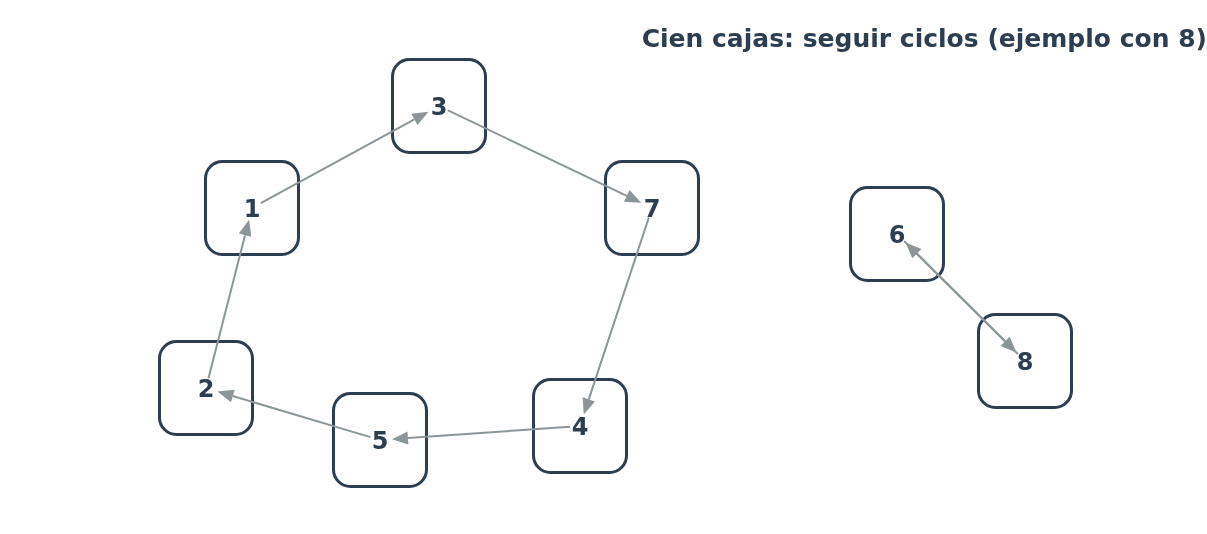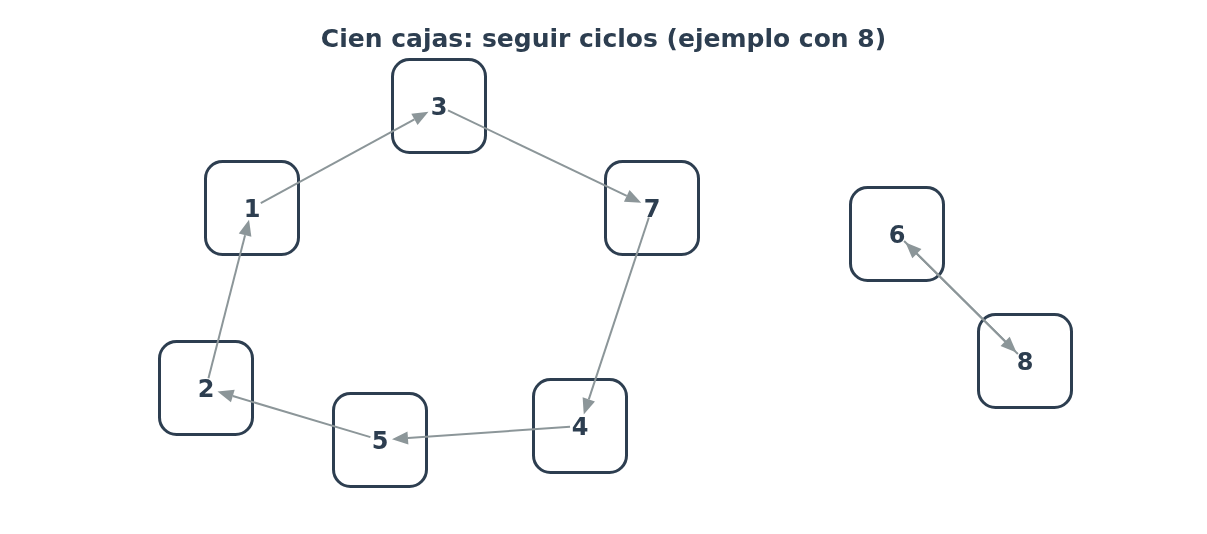--- a/index.html
+++ b/index.html
@@ -72,14 +72,14 @@
       <polygon points="905.5184914860581,242.45194077132325 921.4546147186023,249.10701224480613 912.2983455496689,258.335378021369" fill="#8c9699"></polygon>
       <text x="252" y="217" fill="#2d3e50" class="node-label">1</text>
       <text x="206" y="397" fill="#2d3e50" class="node-label">2</text>
       <text x="439" y="115" fill="#2d3e50" class="node-label">3</text>
       <text x="580" y="435" fill="#2d3e50" class="node-label">4</text>
       <text x="380" y="449" fill="#2d3e50" class="node-label">5</text>
       <text x="897" y="243" fill="#2d3e50" class="node-label">6</text>
       <text x="652" y="217" fill="#2d3e50" class="node-label">7</text>
       <text x="1025" y="370" fill="#2d3e50" class="node-label">8</text>
     </svg>
-  <div class="figure-title" style="color: rgb(45, 62, 80);">Cien cajas: seguir ciclos (ejemplo con 8)</div>
+  <div class="figure-title" style="color: rgb(45, 62, 80); text-align: right;">Cien cajas: seguir ciclos (ejemplo con 8)</div>
 </div>
 
 </body></html>

